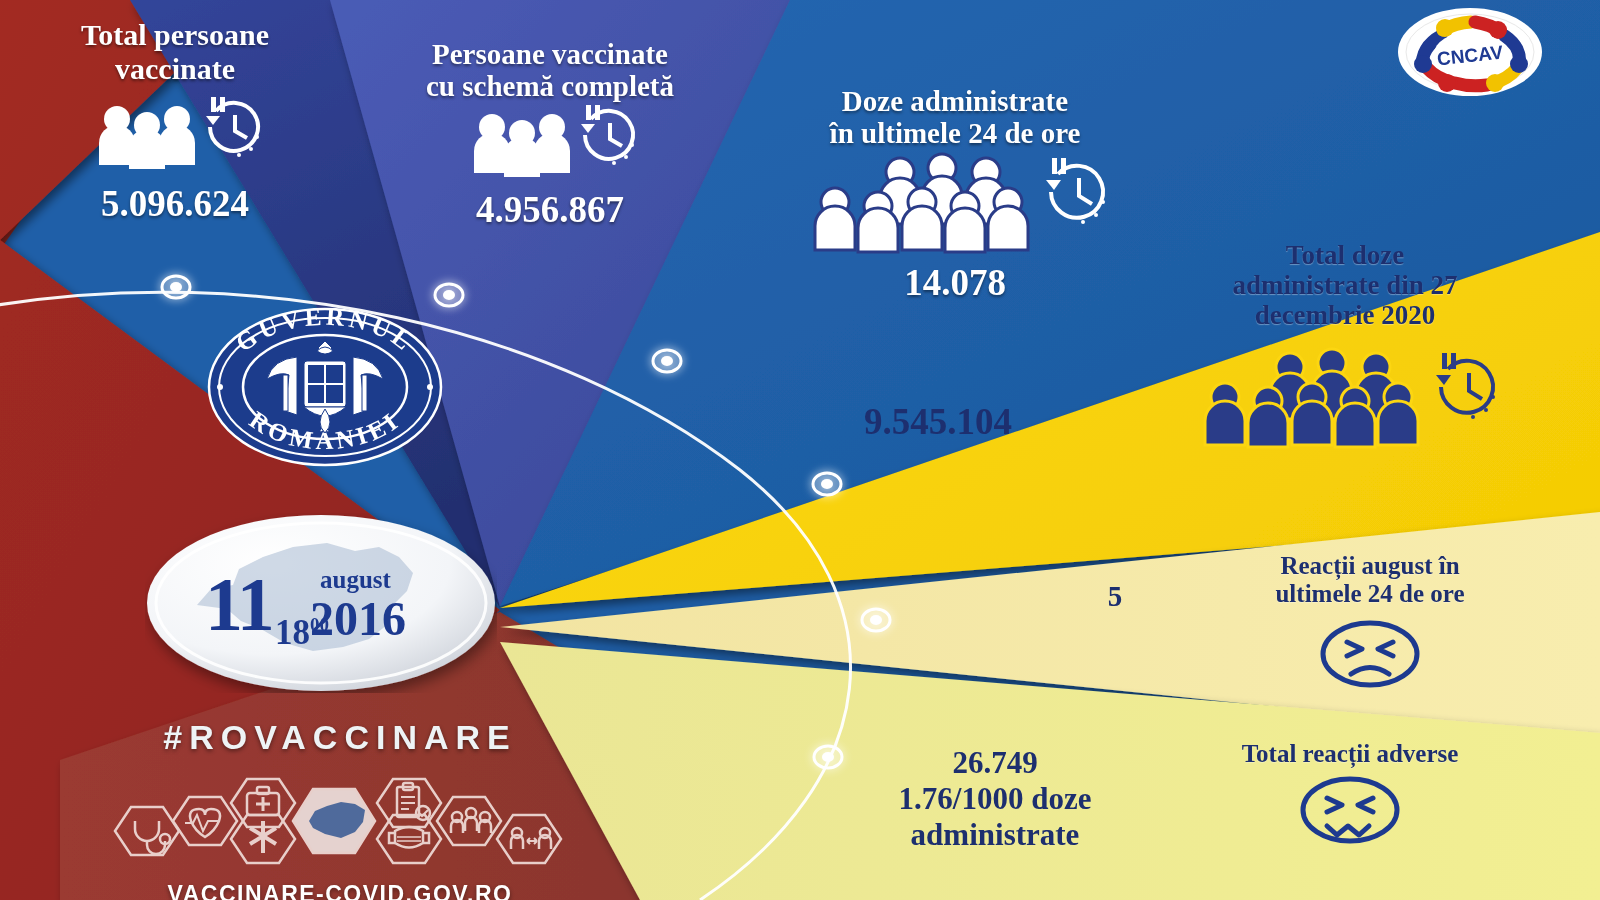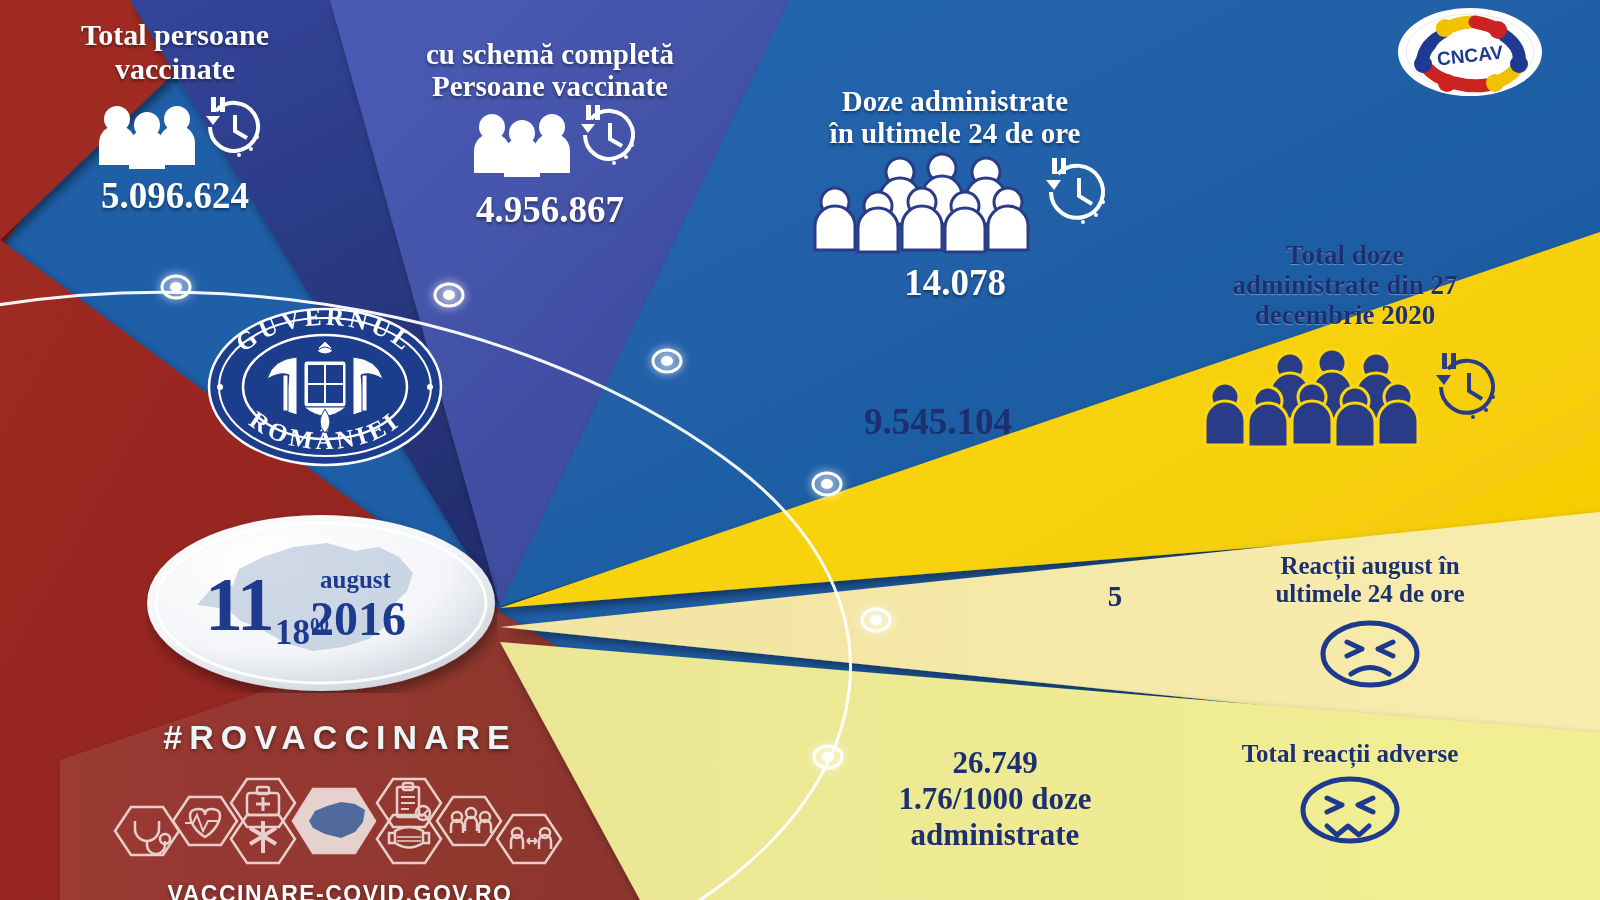--- a/index.html
+++ b/index.html
@@ -15,21 +15,21 @@
   .blk{position:absolute;text-align:center;line-height:1.12;}
   .ttl{font-weight:bold;font-family:"Liberation Serif", serif;}
   .val{font-weight:bold;font-family:"Liberation Serif", serif;}
 
   .on-dark .ttl,.on-dark .val{color:#ffffff;text-shadow:0 2px 3px rgba(0,0,0,.45);}
   .on-light .ttl,.on-light .val{color:#1d2f6f;text-shadow:0 1px 1px rgba(255,255,255,.35);}
 
   
   #p1{left:10px;top:18px;width:330px;}
   #p1 .ttl{font-size:30px;}
-  #p1 .val{font-size:37px;}
+  #p1 .val{font-size:37px;margin-top:8px;}
   #p1 .ico{margin-top:10px;}
 
   
   #p2{left:355px;top:38px;width:390px;}
   #p2 .ttl{font-size:29px;}
   #p2 .val{font-size:37px;margin-top:6px;}
 
   
   #p3{left:735px;top:85px;width:440px;}
   #p3 .ttl{font-size:29px;}
@@ -211,22 +211,22 @@
           <circle cx="182" cy="42" r="2"></circle>
           <circle cx="176" cy="54" r="2"></circle>
           <circle cx="164" cy="60" r="2"></circle>
         </g>
       <path d="M138 30 l-7 -9 l14 0 z" fill="#ffffff"></path>
     </svg>
     <div class="val">5.096.624</div>
   </div>
 
   <div class="blk on-dark" id="p2">
+    <div class="ttl">Persoane vaccinate</div>
     <div class="ttl">cu schemă completă</div>
-    <div class="ttl">Persoane vaccinate</div>
     <svg class="ico" width="200" height="80" viewBox="0 0 200 80">
       <g fill="#ffffff">
         <circle cx="42" cy="24" r="13"></circle>
           <path d="M24 70 v-22 a18 18 0 0 1 36 0 v22 z"></path>
         <circle cx="72" cy="30" r="13"></circle>
           <path d="M54 74 v-22 a18 18 0 0 1 36 0 v22 z"></path>
         <circle cx="102" cy="24" r="13"></circle>
           <path d="M84 70 v-22 a18 18 0 0 1 36 0 v22 z"></path>
       </g>
       <g stroke="#ffffff" fill="none" stroke-width="4">

